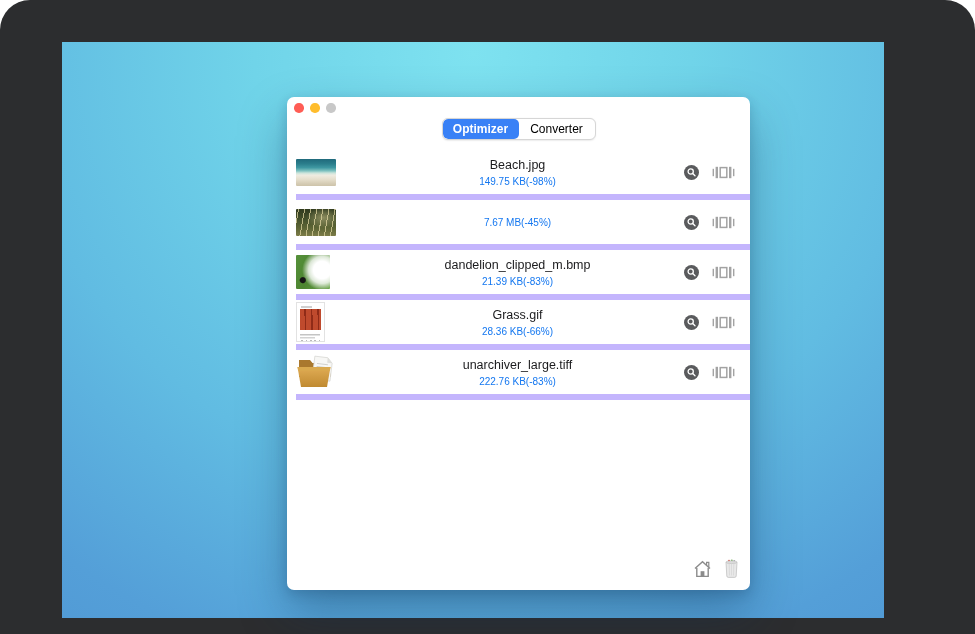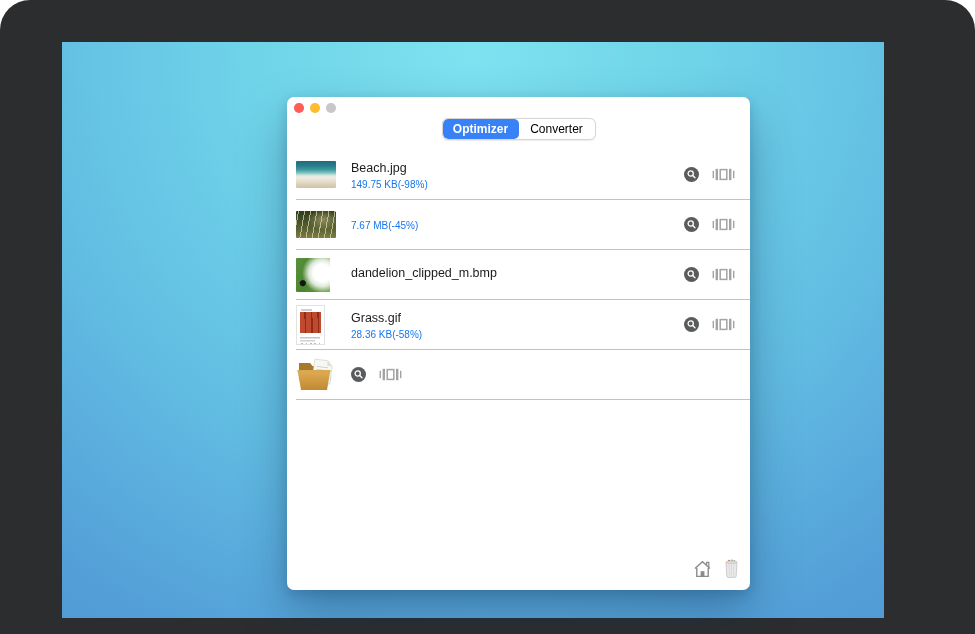--- a/index.html
+++ b/index.html
@@ -44,21 +44,22 @@
   .seg {
     min-width:76px; padding:0 10px; border:none; background:transparent;
     font-family:inherit; font-size:12px; line-height:20px; color:#000000; cursor:pointer;
   }
   .seg.selected { background:#3981f6; color:#fff; font-weight:700; border-radius:5px; }
 
   
   .file-list { margin-left:9px; }
   .row {
     display:flex; align-items:center; height:50px;
-    border-bottom:1px solid #c4b5fd;
+    border-bottom:6px solid #c4b5fd;
+    text-align:center;
   }
   .thumb-wrap { width:46px; display:flex; justify-content:flex-start; align-items:center; margin-right:9px; }
   .thumb { flex:none; }
 
   .thumb-beach {
     width:40px; height:27px; border-radius:1px;
     background:linear-gradient(180deg,#206a7c 0%,#2b7e8c 18%,#3f98a2 32%,#7fc2c0 44%,
       #cbe4db 52%,#efece1 60%,#e6dfcd 75%,#d6cdb6 90%,#cdc3aa 100%);
   }
   .thumb-grass {
@@ -176,20 +177,21 @@
             </button>
           </div>
         </div>
 
         <div class="row">
           <div class="thumb-wrap">
             <div class="thumb thumb-dandelion"></div>
           </div>
           <div class="meta">
             <div class="fname">dandelion_clipped_m.bmp</div>
+            <div class="fsize">21.39 KB(-83%)</div>
           </div>
           <div class="actions">
             <button class="icon-btn">
               <svg width="15" height="15" viewBox="0 0 15 15">
                   <circle cx="7.5" cy="7.5" r="7.5" fill="#5a5b5d"></circle>
                   <circle cx="6.7" cy="6.5" r="2.6" fill="none" stroke="#fff" stroke-width="1.3"></circle>
                   <line x1="8.7" y1="8.5" x2="11" y2="10.8" stroke="#fff" stroke-width="1.3" stroke-linecap="round"></line>
                 </svg>
             </button>
             <button class="icon-btn">
@@ -203,21 +205,21 @@
             </button>
           </div>
         </div>
 
         <div class="row">
           <div class="thumb-wrap">
             <div class="thumb thumb-poster"></div>
           </div>
           <div class="meta">
             <div class="fname">Grass.gif</div>
-            <div class="fsize">28.36 KB(-58%)</div>
+            <div class="fsize">28.36 KB(-66%)</div>
           </div>
           <div class="actions">
             <button class="icon-btn">
               <svg width="15" height="15" viewBox="0 0 15 15">
                   <circle cx="7.5" cy="7.5" r="7.5" fill="#5a5b5d"></circle>
                   <circle cx="6.7" cy="6.5" r="2.6" fill="none" stroke="#fff" stroke-width="1.3"></circle>
                   <line x1="8.7" y1="8.5" x2="11" y2="10.8" stroke="#fff" stroke-width="1.3" stroke-linecap="round"></line>
                 </svg>
             </button>
             <button class="icon-btn">
@@ -249,20 +251,24 @@
                   <g stroke="#c9c9c5" stroke-width="0.8">
                     <line x1="20" y1="10" x2="31" y2="10"></line>
                       <line x1="20" y1="13" x2="31" y2="13"></line>
                       <line x1="20" y1="16" x2="31" y2="16"></line>
                   </g>
                 </g>
                 <path d="M1.5 13 h33 l-3.5 20 h-26 z" fill="url(#foldg)"></path>
                 <path d="M1.5 13 h33 l-0.6 3.4 H2.1 z" fill="#d9a94f"></path>
               </svg>
             </div>
+          </div>
+          <div class="meta">
+            <div class="fname">unarchiver_large.tiff</div>
+            <div class="fsize">222.76 KB(-83%)</div>
           </div>
           <div class="actions">
             <button class="icon-btn">
               <svg width="15" height="15" viewBox="0 0 15 15">
                   <circle cx="7.5" cy="7.5" r="7.5" fill="#5a5b5d"></circle>
                   <circle cx="6.7" cy="6.5" r="2.6" fill="none" stroke="#fff" stroke-width="1.3"></circle>
                   <line x1="8.7" y1="8.5" x2="11" y2="10.8" stroke="#fff" stroke-width="1.3" stroke-linecap="round"></line>
                 </svg>
             </button>
             <button class="icon-btn">

